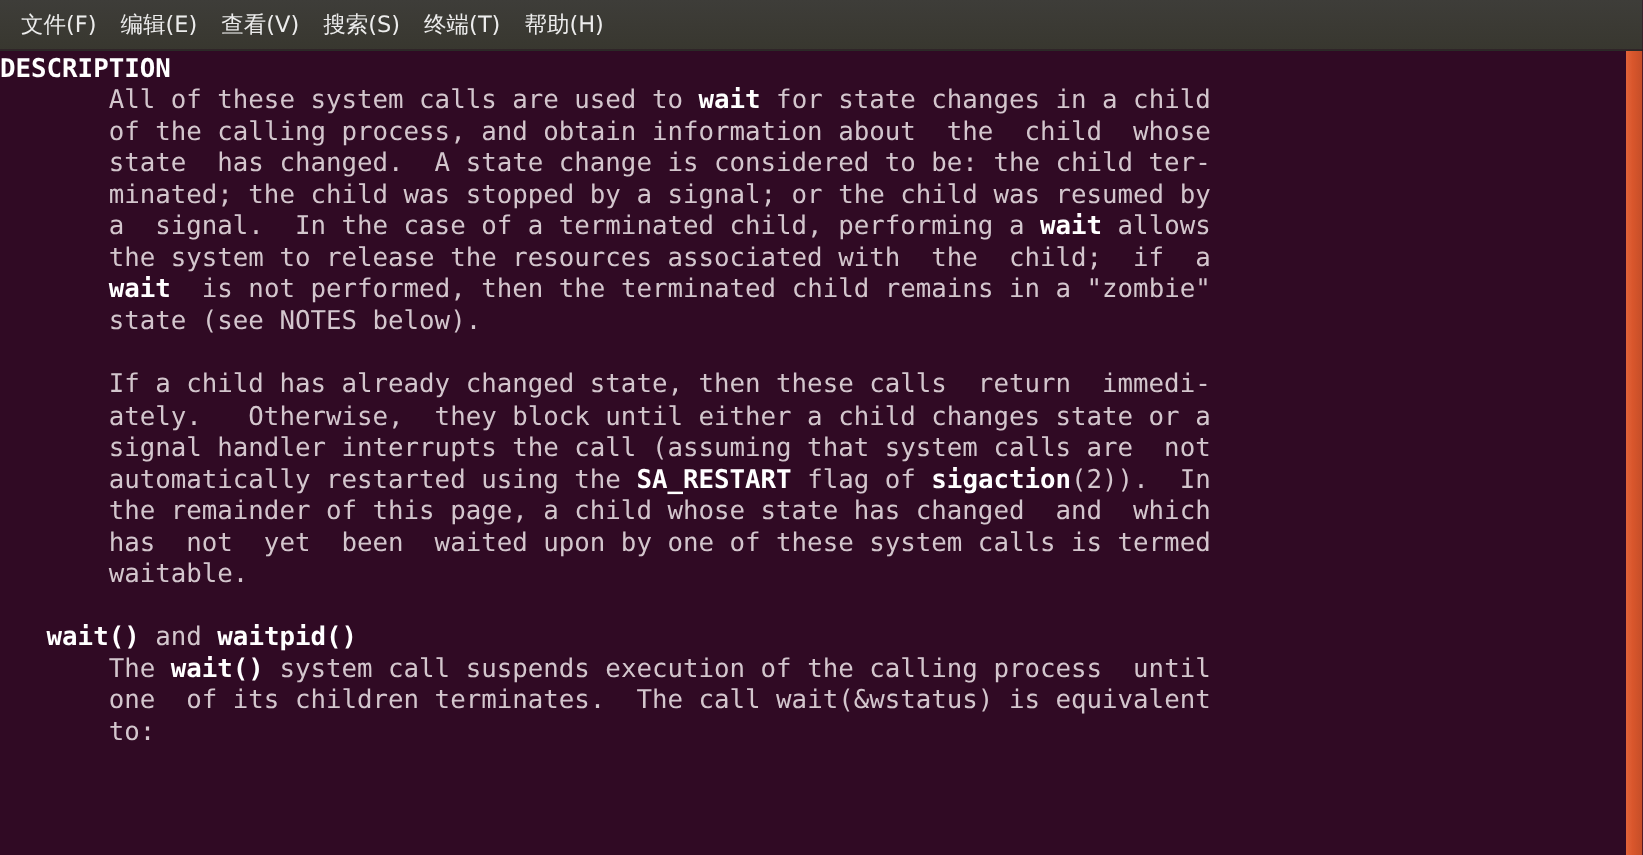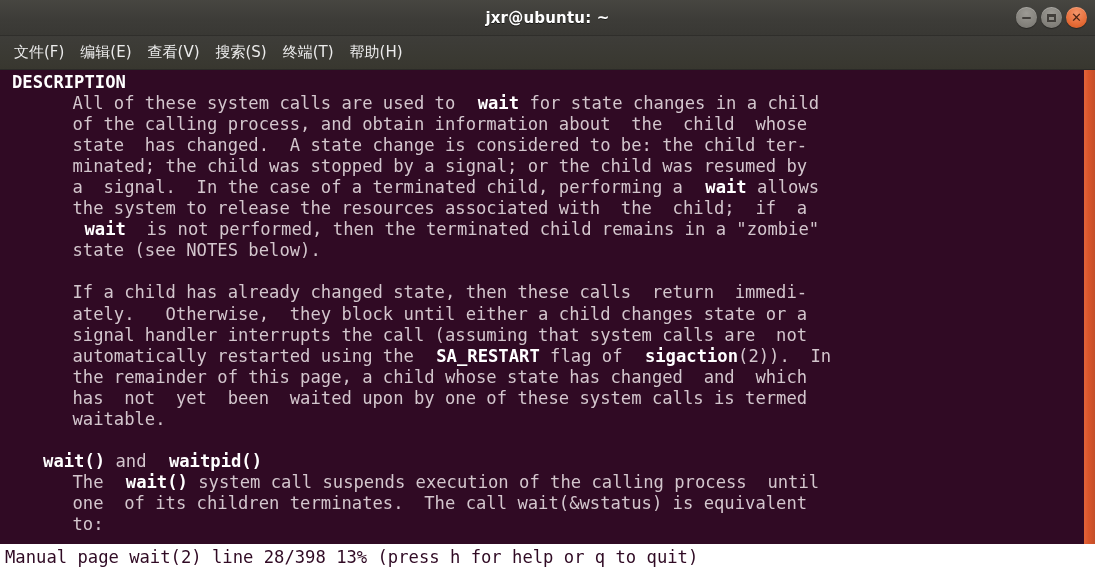--- a/index.html
+++ b/index.html
@@ -128,21 +128,21 @@
   #pager-body {
     font-family: "DejaVu Sans Mono", monospace;
     font-size: 17.2px;
     line-height: 21.05px;
     color: #d3c6cd;
     white-space: pre;
     letter-spacing: 0px;
     padding-top: 2px;
   }
   .ln { height: 21.05px; }
-  .b   { color: #ffffff; font-weight: bold; padding-left: 12px; }
+  .b   { color: #ffffff; font-weight: bold; }
   .u   { }
 
   
   #scrollbar {
     flex: 0 0 13px;
     width: 13px;
     background: #300a24;
     position: relative;
   }
   #scroll-thumb {
@@ -167,48 +167,33 @@
     white-space: pre;
     overflow: hidden;
     user-select: none;
   }
 </style>
 </head>
 <body>
 
 <div id="window">
 
-  <div id="titlebar">
-    <div id="window-title">jxr@ubuntu: ~</div>
-    <div id="window-controls">
-      <div class="wbtn wbtn-min">
-        <span class="glyph-min"></span>
-      </div>
-      <div class="wbtn wbtn-max">
-        <span class="glyph-max"></span>
-      </div>
-      <div class="wbtn wbtn-close">
-        <span class="glyph-close">✕</span>
-      </div>
-    </div>
-  </div>
 
   <div id="menubar">
     <div class="menu-item">文件(F)</div>
     <div class="menu-item">编辑(E)</div>
     <div class="menu-item">查看(V)</div>
     <div class="menu-item">搜索(S)</div>
     <div class="menu-item">终端(T)</div>
     <div class="menu-item">帮助(H)</div>
   </div>
 
   <div id="terminal-wrap">
     <div id="terminal">
       <div id="pager-body"><div class="ln"><span class="b">DESCRIPTION</span></div><div class="ln">       All of these system calls are used to <span class="b">wait</span> for state changes in a child</div><div class="ln">       of the calling process, and obtain information about  the  child  whose</div><div class="ln">       state  has changed.  A state change is considered to be: the child ter-</div><div class="ln">       minated; the child was stopped by a signal; or the child was resumed by</div><div class="ln">       a  signal.  In the case of a terminated child, performing a <span class="b">wait</span> allows</div><div class="ln">       the system to release the resources associated with  the  child;  if  a</div><div class="ln">       <span class="b">wait</span>  is not performed, then the terminated child remains in a "zombie"</div><div class="ln">       state (see NOTES below).</div><div class="ln">&nbsp;</div><div class="ln">       If a child has already changed state, then these calls  return  immedi-</div><div class="ln">       ately.   Otherwise,  they block until either a child changes state or a</div><div class="ln">       signal handler interrupts the call (assuming that system calls are  not</div><div class="ln">       automatically restarted using the <span class="b">SA_RESTART</span> flag of <span class="b">sigaction</span>(2)).  In</div><div class="ln">       the remainder of this page, a child whose state has changed  and  which</div><div class="ln">       has  not  yet  been  waited upon by one of these system calls is termed</div><div class="ln">       <span class="u">waitable</span>.</div><div class="ln">&nbsp;</div><div class="ln">   <span class="b">wait()</span> and <span class="b">waitpid()</span></div><div class="ln">       The <span class="b">wait()</span> system call suspends execution of the calling process  until</div><div class="ln">       one  of its children terminates.  The call <span class="u">wait(&amp;wstatus)</span> is equivalent</div><div class="ln">       to:</div></div>
     </div>
     <div id="scrollbar">
       <div id="scroll-thumb"></div>
     </div>
   </div>
 
-  <div id="statusline">Manual page wait(2) line 28/398 13% (press h for help or q to quit)</div>
 
 </div>
 
 </body></html>

